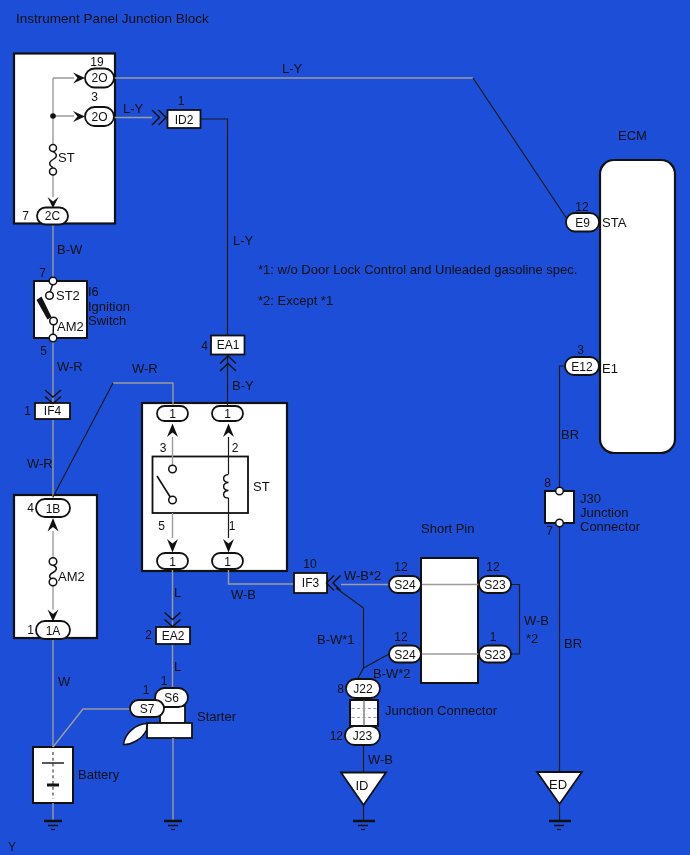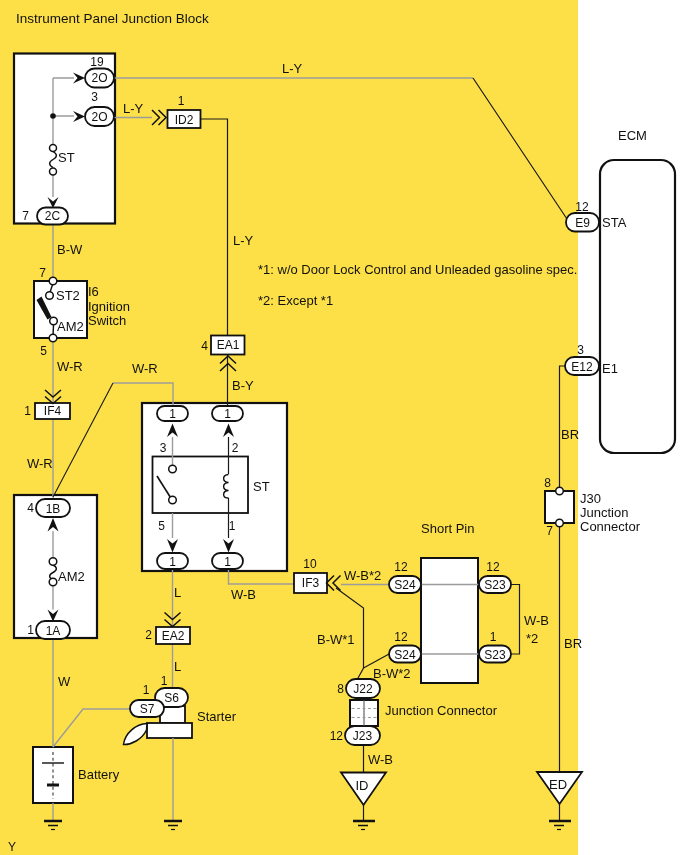--- a/index.html
+++ b/index.html
@@ -1,16 +1,16 @@
 <!DOCTYPE html>
 <html><head>
 <meta charset="utf-8">
 <style>
   html,body{margin:0;padding:0;background:#ffffff;}
-  .stage{width:578px;height:855px;position:relative;background:#fde047;}
+  .stage{width:690px;height:855px;position:relative;background:#1d4ed8;}
   text{font-family:"Liberation Sans",sans-serif;fill:#111111;}
   .t13{font-size:13px;}
   .t12{font-size:12px;}
   .t135{font-size:13.5px;}
   .tc{text-anchor:middle;}
   .te{text-anchor:end;}
   .bb{fill:#ffffff;stroke:#111111;stroke-width:2.2;}
   .b2{fill:#ffffff;stroke:#111111;stroke-width:2;}
   .cb{fill:#ffffff;stroke:#111111;stroke-width:1.8;}
   .ov{fill:#ffffff;stroke:#111111;stroke-width:1.8;}

